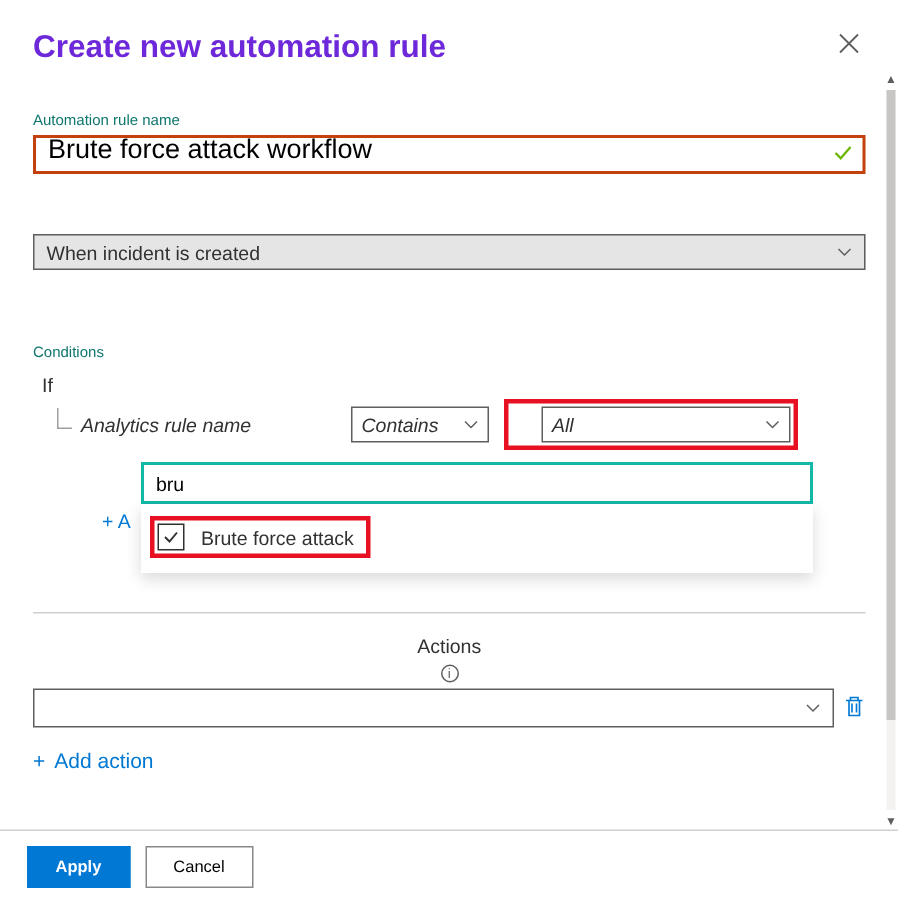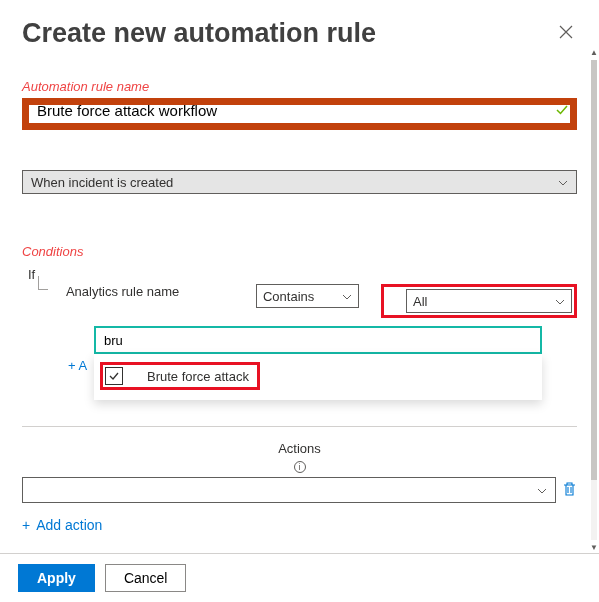--- a/index.html
+++ b/index.html
@@ -18,41 +18,40 @@
     height: 555px;
     overflow-y: auto;
   }
   .header {
     display: flex;
     justify-content: space-between;
     align-items: center;
     margin-bottom: 30px;
   }
   .title {
-    font-size: 27px;
+    font-size: 21px;
     font-weight: 600;
-    color: #404040;
+    color: #6d28d9;
   }
   .close-x {
     font-size: 16px;
     color: #605e5c;
     cursor: pointer;
     padding: 4px;
   }
   .section-label {
-    font-size: 13px;
-    color: #ef4444;
+    font-size: 10px;
+    color: #0f766e;
     margin-bottom: 4px;
-    font-style: italic;
   }
   .name-input {
     width: 100%;
-    border: 7px solid #c2410c;
+    border: 2px solid #c2410c;
     padding: 5px 28px 13px 8px;
-    font-size: 15px;
+    font-size: 18px;
     height: 26px;
     position: relative;
   }
   .name-wrap { position: relative; margin-bottom: 40px; }
   .check-ok {
     position: absolute;
     right: 8px;
     top: 5px;
     color: #6bb700;
   }
@@ -68,23 +67,24 @@
     justify-content: space-between;
     align-items: center;
     cursor: pointer;
     margin-top: 16px;
   }
   .chev { font-size: 10px; color: #605e5c; }
   .conditions-label { margin-bottom: 8px; }
   .if-label { font-size: 13px; margin-left: 6px; margin-bottom: 2px; }
   .cond-row {
     display: flex;
-    align-items: flex-start;
+    align-items: center;
     margin-left: 16px;
-    gap: 12px;
+    gap: 0;
+    font-style: italic;
   }
   .tree-line {
     border-left: 1px solid #a19f9d;
     border-bottom: 1px solid #a19f9d;
     width: 10px;
     height: 14px;
     margin-right: 6px;
     margin-top: -8px;
   }
   .cond-label { width: 180px; font-size: 13px; }
@@ -92,21 +92,21 @@
     border: 1px solid #605e5c;
     height: 24px;
     padding: 3px 6px;
     font-size: 13px;
     display: flex;
     justify-content: space-between;
     align-items: center;
     background: #fff;
     cursor: pointer;
   }
-  .contains-sel { width: 104px; margin-right: 10px; }
+  .contains-sel { width: 92px; margin-right: 10px; }
   .all-wrap {
     border: 3px solid #e81123;
     padding: 2px;
     display: inline-block;
   }
   .all-sel { width: 166px; margin-left: 20px; }
   .search-row {
     margin-left: 72px;
     margin-top: 8px;
   }
@@ -130,21 +130,21 @@
     left: -26px;
     top: 4px;
     color: #0078d4;
     font-size: 13px;
   }
   .option-row {
     display: inline-flex;
     align-items: center;
     border: 3px solid #e81123;
     padding: 2px 8px 2px 2px;
-    gap: 24px;
+    gap: 11px;
   }
   .checkbox {
     width: 18px;
     height: 18px;
     border: 1px solid #323130;
     display: flex;
     align-items: center;
     justify-content: center;
     font-size: 12px;
   }
@@ -196,21 +196,21 @@
     width: 100%;
     border-top: 1px solid #d2d0ce;
     padding: 10px 18px;
     display: flex;
     gap: 10px;
     background: #fff;
   }
   .btn {
     height: 28px;
     padding: 0 18px;
-    font-size: 14px;
+    font-size: 11px;
     cursor: pointer;
     border: 1px solid #8a8886;
     background: #fff;
   }
   .btn-primary {
     background: #0078d4;
     color: #fff;
     border: 1px solid #0078d4;
     font-weight: 600;
   }

